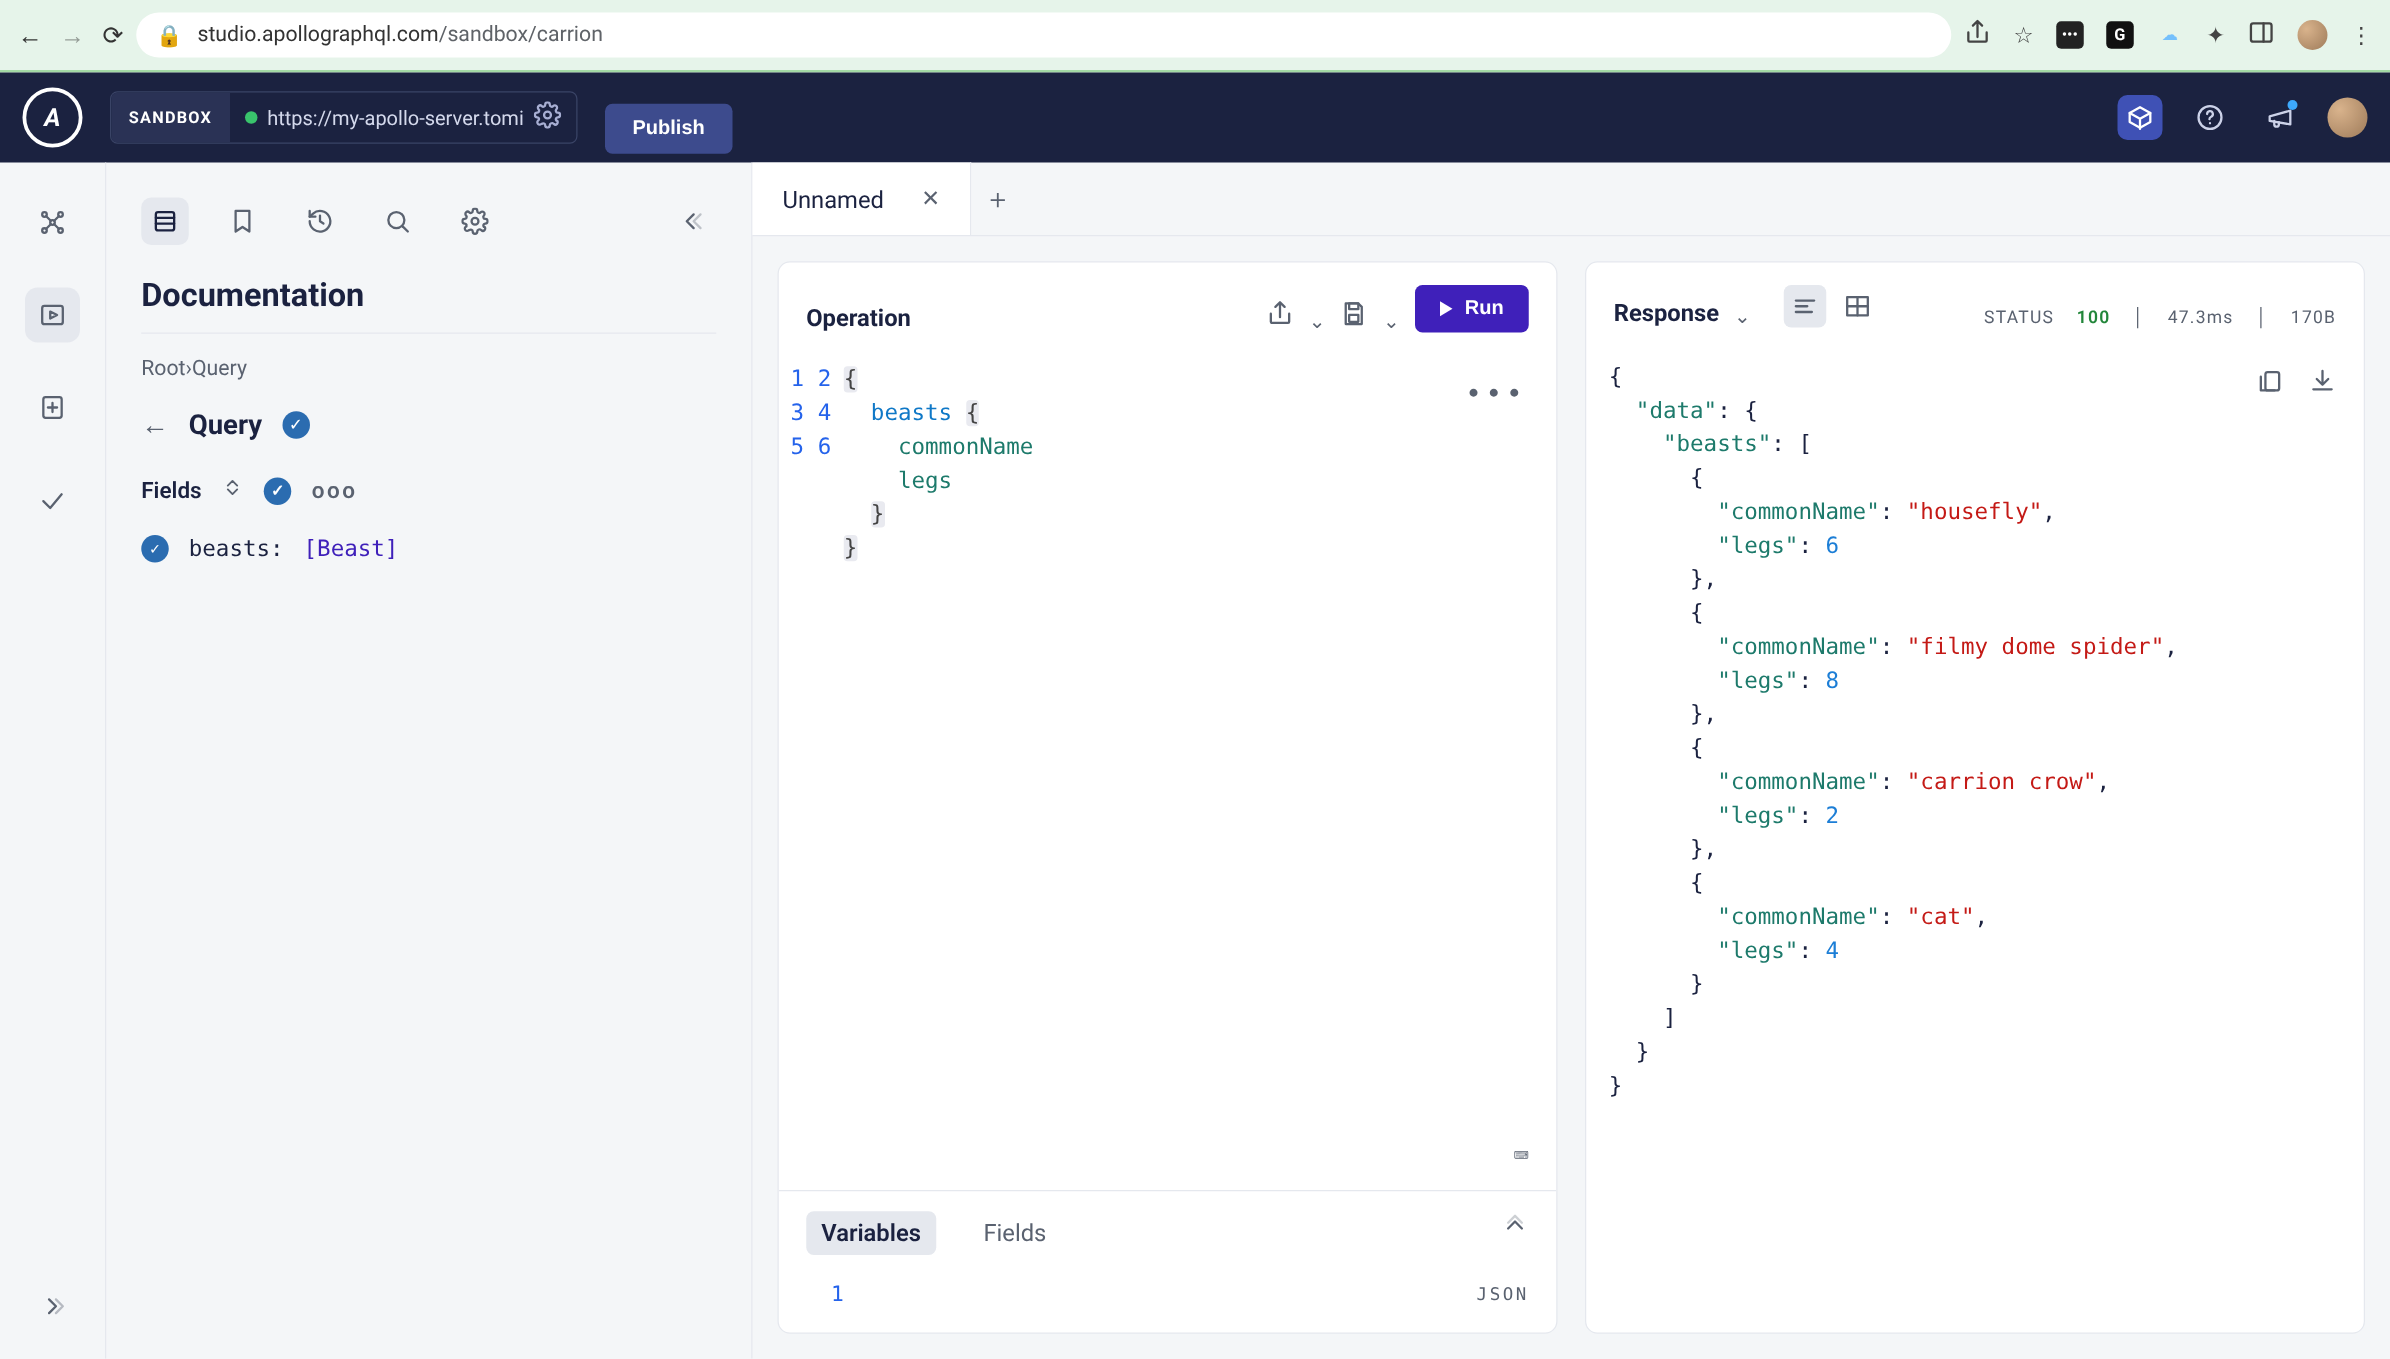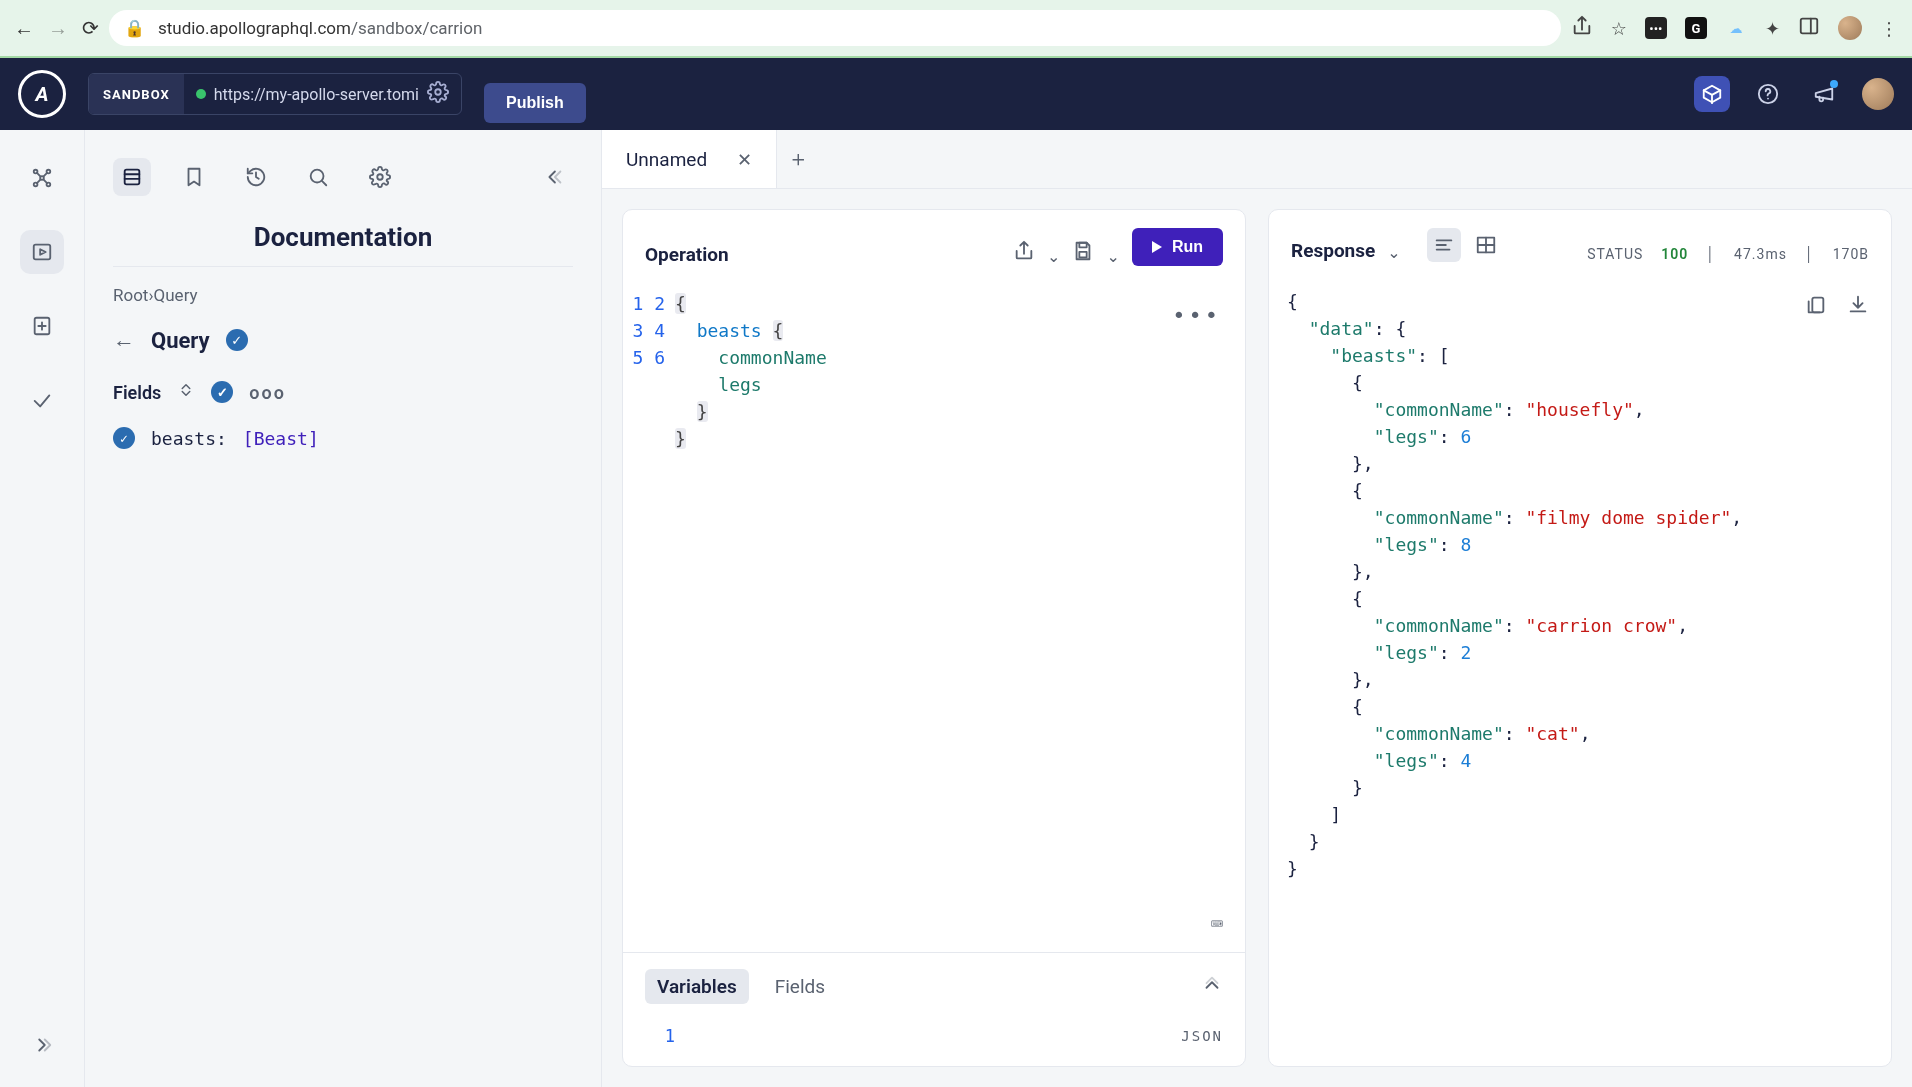--- a/index.html
+++ b/index.html
@@ -57,21 +57,21 @@
   .avatar{width:32px;height:32px;border-radius:50%;background:radial-gradient(circle at 30% 30%,#d9b38c,#9e7b5a);}
 
   
   .main{flex:1;display:flex;min-height:0;}
 
   .iconrail{width:84px;display:flex;flex-direction:column;align-items:center;padding-top:26px;gap:30px;border-right:1px solid var(--border);position:relative;}
   .rail-btn{width:44px;height:44px;border-radius:10px;display:flex;align-items:center;justify-content:center;color:var(--icon-grey);cursor:pointer;}
   .rail-btn.active{background:var(--sidebar-active);}
   .rail-footer{position:absolute;bottom:20px;}
 
-  .doc-pane{width:460px;padding:28px 28px 16px 28px;display:flex;flex-direction:column;border-right:1px solid var(--border);text-align:center;}
+  .doc-pane{width:460px;padding:28px 28px 16px 28px;display:flex;flex-direction:column;border-right:1px solid var(--border);}
   .doc-toolbar{display:flex;align-items:center;gap:24px;margin-bottom:22px;}
   .doc-tool{width:38px;height:38px;border-radius:8px;display:flex;align-items:center;justify-content:center;color:var(--icon-grey);cursor:pointer;}
   .doc-tool.active{background:var(--sidebar-active);color:var(--text);}
   .doc-tool.collapse{margin-left:auto;}
   .doc-title{font-size:26px;font-weight:700;margin:4px 0 18px 0;border-bottom:1px solid var(--border);padding-bottom:14px;}
   .breadcrumbs{font-size:17px;color:var(--muted);margin-bottom:22px;display:flex;gap:0;}
   .breadcrumbs span{cursor:pointer;}
   .query-row{display:flex;align-items:center;gap:16px;margin-bottom:28px;}
   .back-arrow{font-size:22px;color:var(--icon-grey);cursor:pointer;}
   .query-title{font-size:22px;font-weight:700;}
@@ -102,21 +102,21 @@
   .gutter{width:42px;text-align:right;padding-right:10px;color:#2563eb;user-select:none;}
   .codelines{flex:1;white-space:pre;}
   .codelines .br{color:#444;}
   .codelines .br-hl{background:#e9eaf0;border-radius:3px;}
   .codelines .kw{color:var(--code-kw);}
   .codelines .field{color:var(--code-key);}
   .ed-overflow{position:absolute;top:18px;right:24px;color:var(--muted);font-size:22px;letter-spacing:3px;cursor:pointer;}
   .kbd-icon{position:absolute;bottom:14px;right:22px;color:var(--muted);font-size:20px;cursor:pointer;}
 
   .vars-panel{border-top:1px solid var(--border);display:flex;flex-direction:column;}
-  .vars-hdr{display:flex;align-items:center;gap:14px;padding:16px 22px;}
+  .vars-hdr{display:flex;gap:26px;padding:16px 22px;}
   .var-tab{font-size:19px;color:var(--muted);cursor:pointer;padding:6px 12px;border-radius:6px;}
   .var-tab.active{background:#e5e8ee;color:var(--text);font-weight:600;}
   .vars-body{display:flex;align-items:center;padding:6px 22px 20px 22px;font-family:SFMono-Regular,Menlo,monospace;font-size:17px;}
   .vars-right{margin-left:auto;color:var(--muted);font-size:14px;letter-spacing:2px;}
 
   .resp-panel{flex:1;display:flex;flex-direction:column;min-width:0;}
   .resp-status{display:flex;align-items:center;gap:18px;font-size:14px;color:var(--muted);letter-spacing:1px;}
   .status-ok{color:#22863a;font-weight:600;}
   .view-toggle{display:flex;gap:8px;margin-left:14px;}
   .view-btn{width:34px;height:34px;border-radius:6px;display:flex;align-items:center;justify-content:center;color:var(--icon-grey);cursor:pointer;}

